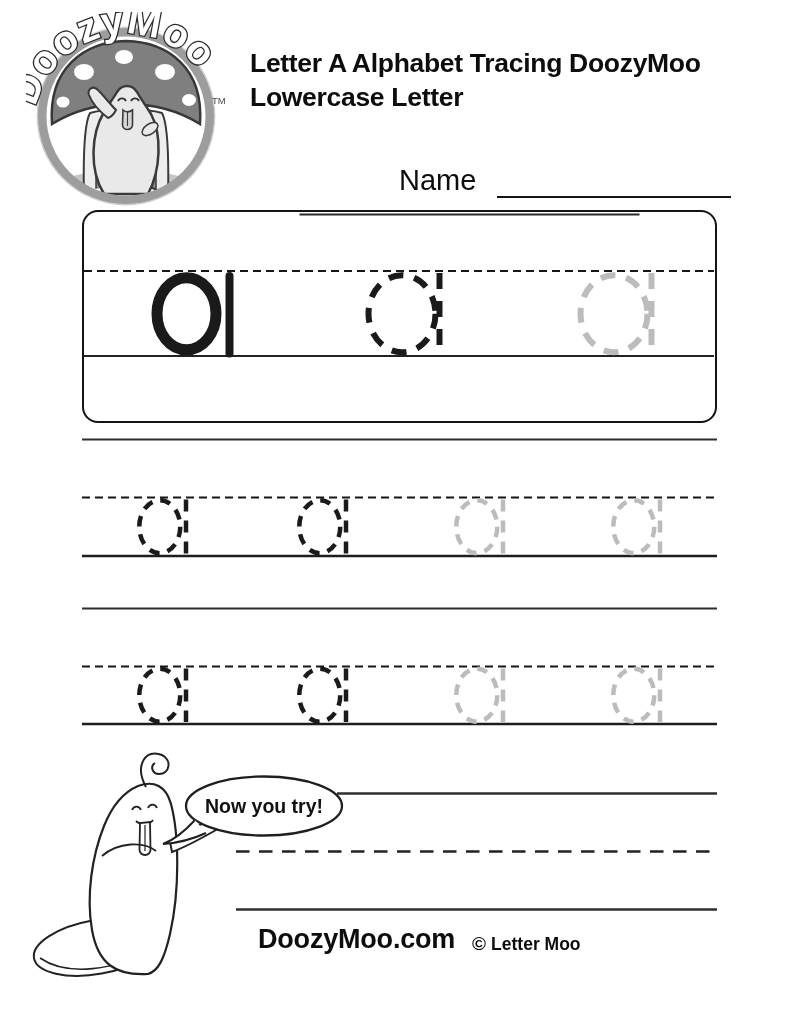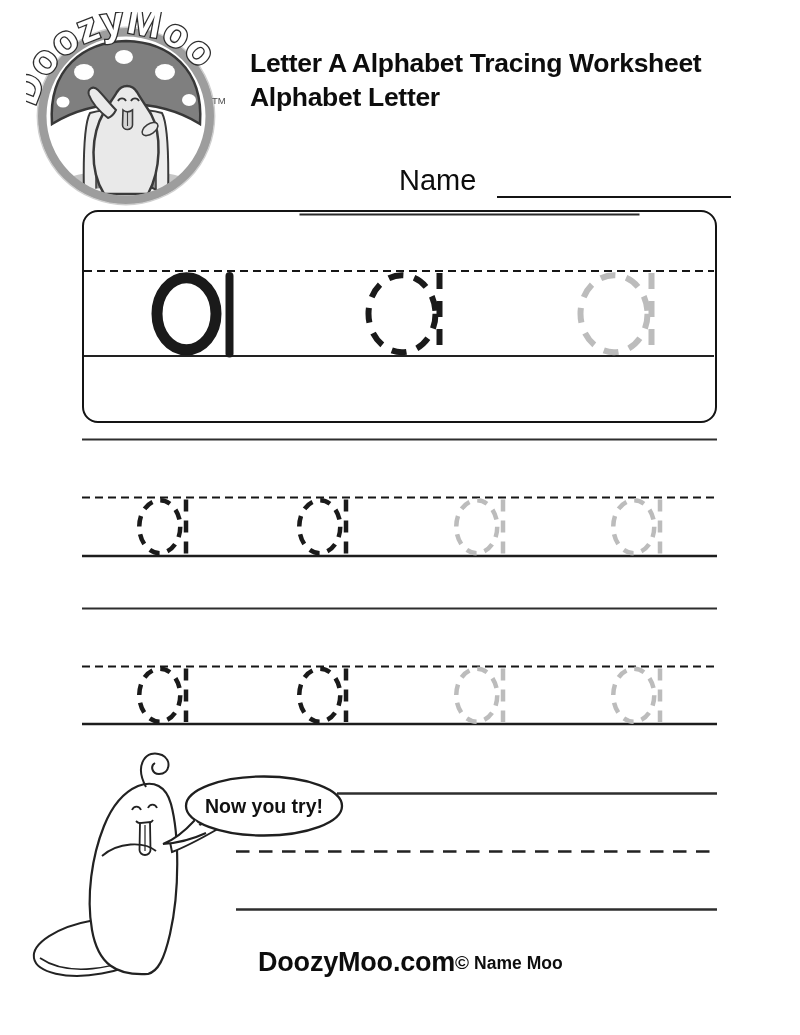--- a/index.html
+++ b/index.html
@@ -10,21 +10,21 @@
   .title-l1{font-size:26.5px;font-weight:700;letter-spacing:-0.3px;line-height:34px;}
   .title-l2{font-size:26.5px;font-weight:700;letter-spacing:-0.3px;line-height:34px;}
   .name-label{position:absolute;left:399px;top:164px;font-size:29px;font-weight:400;}
   .name-line{position:absolute;left:497px;top:168px;width:234px;height:28px;
              border-bottom:2.2px solid #141414;}
   .demo-box{position:absolute;left:82px;top:210px;width:635px;height:213px;
             border:2.6px solid #141414;border-radius:16px;box-sizing:border-box;}
   .demo-box svg{position:absolute;left:0;top:0;}
   .practice{position:absolute;left:0;top:428px;pointer-events:none;}
   .practice text, .logo text{font-family:"Liberation Sans",sans-serif;}
-  .footer{position:absolute;left:258px;top:947px;display:flex;align-items:center;}
+  .footer{position:absolute;left:258px;top:924px;display:flex;align-items:flex-end;gap:17px;}
   .site{font-size:27px;font-weight:700;letter-spacing:-0.2px;}
   .copy{display:flex;align-items:baseline;gap:5px;font-weight:700;}
   .copy .sym{font-size:19px;}
   .copy .owner{font-size:17.5px;}
 </style>
 </head>
 <body>
 
 <div class="page">
 
@@ -60,22 +60,22 @@
     </g>
     <circle cx="100" cy="104" r="84" fill="none" stroke="#9d9d9d" stroke-width="9"></circle>
     <circle cx="100" cy="104" r="88.7" fill="none" stroke="#cfcfcf" stroke-width="1.4"></circle>
     <text font-family="DejaVu Sans, Liberation Sans, sans-serif" font-size="40" font-weight="bold" fill="#ffffff" stroke="#2e2e2e" stroke-width="2.6" style="paint-order:stroke" letter-spacing="1">
       <textPath href="#brandArc" startOffset="8%">DoozyMoo</textPath>
     </text>
     <text x="186" y="92" font-size="9.5" fill="#4a4a4a">TM</text>
   </svg>
 
   <div class="titles">
-    <div class="title-l1">Letter A Alphabet Tracing Worksheet</div>
-    <div class="title-l2">Alphabet Letter</div>
+    <div class="title-l1">Letter A Alphabet Tracing DoozyMoo</div>
+    <div class="title-l2">Lowercase Letter</div>
   </div>
 
   <span class="name-label">Name</span>
   <div class="name-line"></div>
 
   <div class="demo-box">
     <svg width="630" height="208" viewBox="84.5 212.5 630 208">
       <path d="M 300,215 H 640" stroke="#2a2a2a" stroke-width="2"></path>
       <path d="M 84.5,271.5 H 714.5" stroke="#161616" stroke-width="2.2" stroke-dasharray="8 5"></path>
       <path d="M 84.5,356.5 H 714.5" stroke="#222222" stroke-width="2"></path>
@@ -169,17 +169,17 @@
         <path d="M 195,820 C 184,832 174,840 163,844 C 178,843 193,839 206,833" fill="#ffffff" stroke="#1f1f1f" stroke-width="2"></path>
         <text x="264" y="813" text-anchor="middle" font-size="19.5" font-weight="700" fill="#111111">Now you try!</text>
       </g>
     </g>
   </svg>
 
   <div class="footer">
     <span class="site">DoozyMoo.com</span>
     <span class="copy">
       <span class="sym">©</span>
-      <span class="owner">Name Moo</span>
+      <span class="owner">Letter Moo</span>
     </span>
   </div>
 
 </div>
 
 </body></html>

